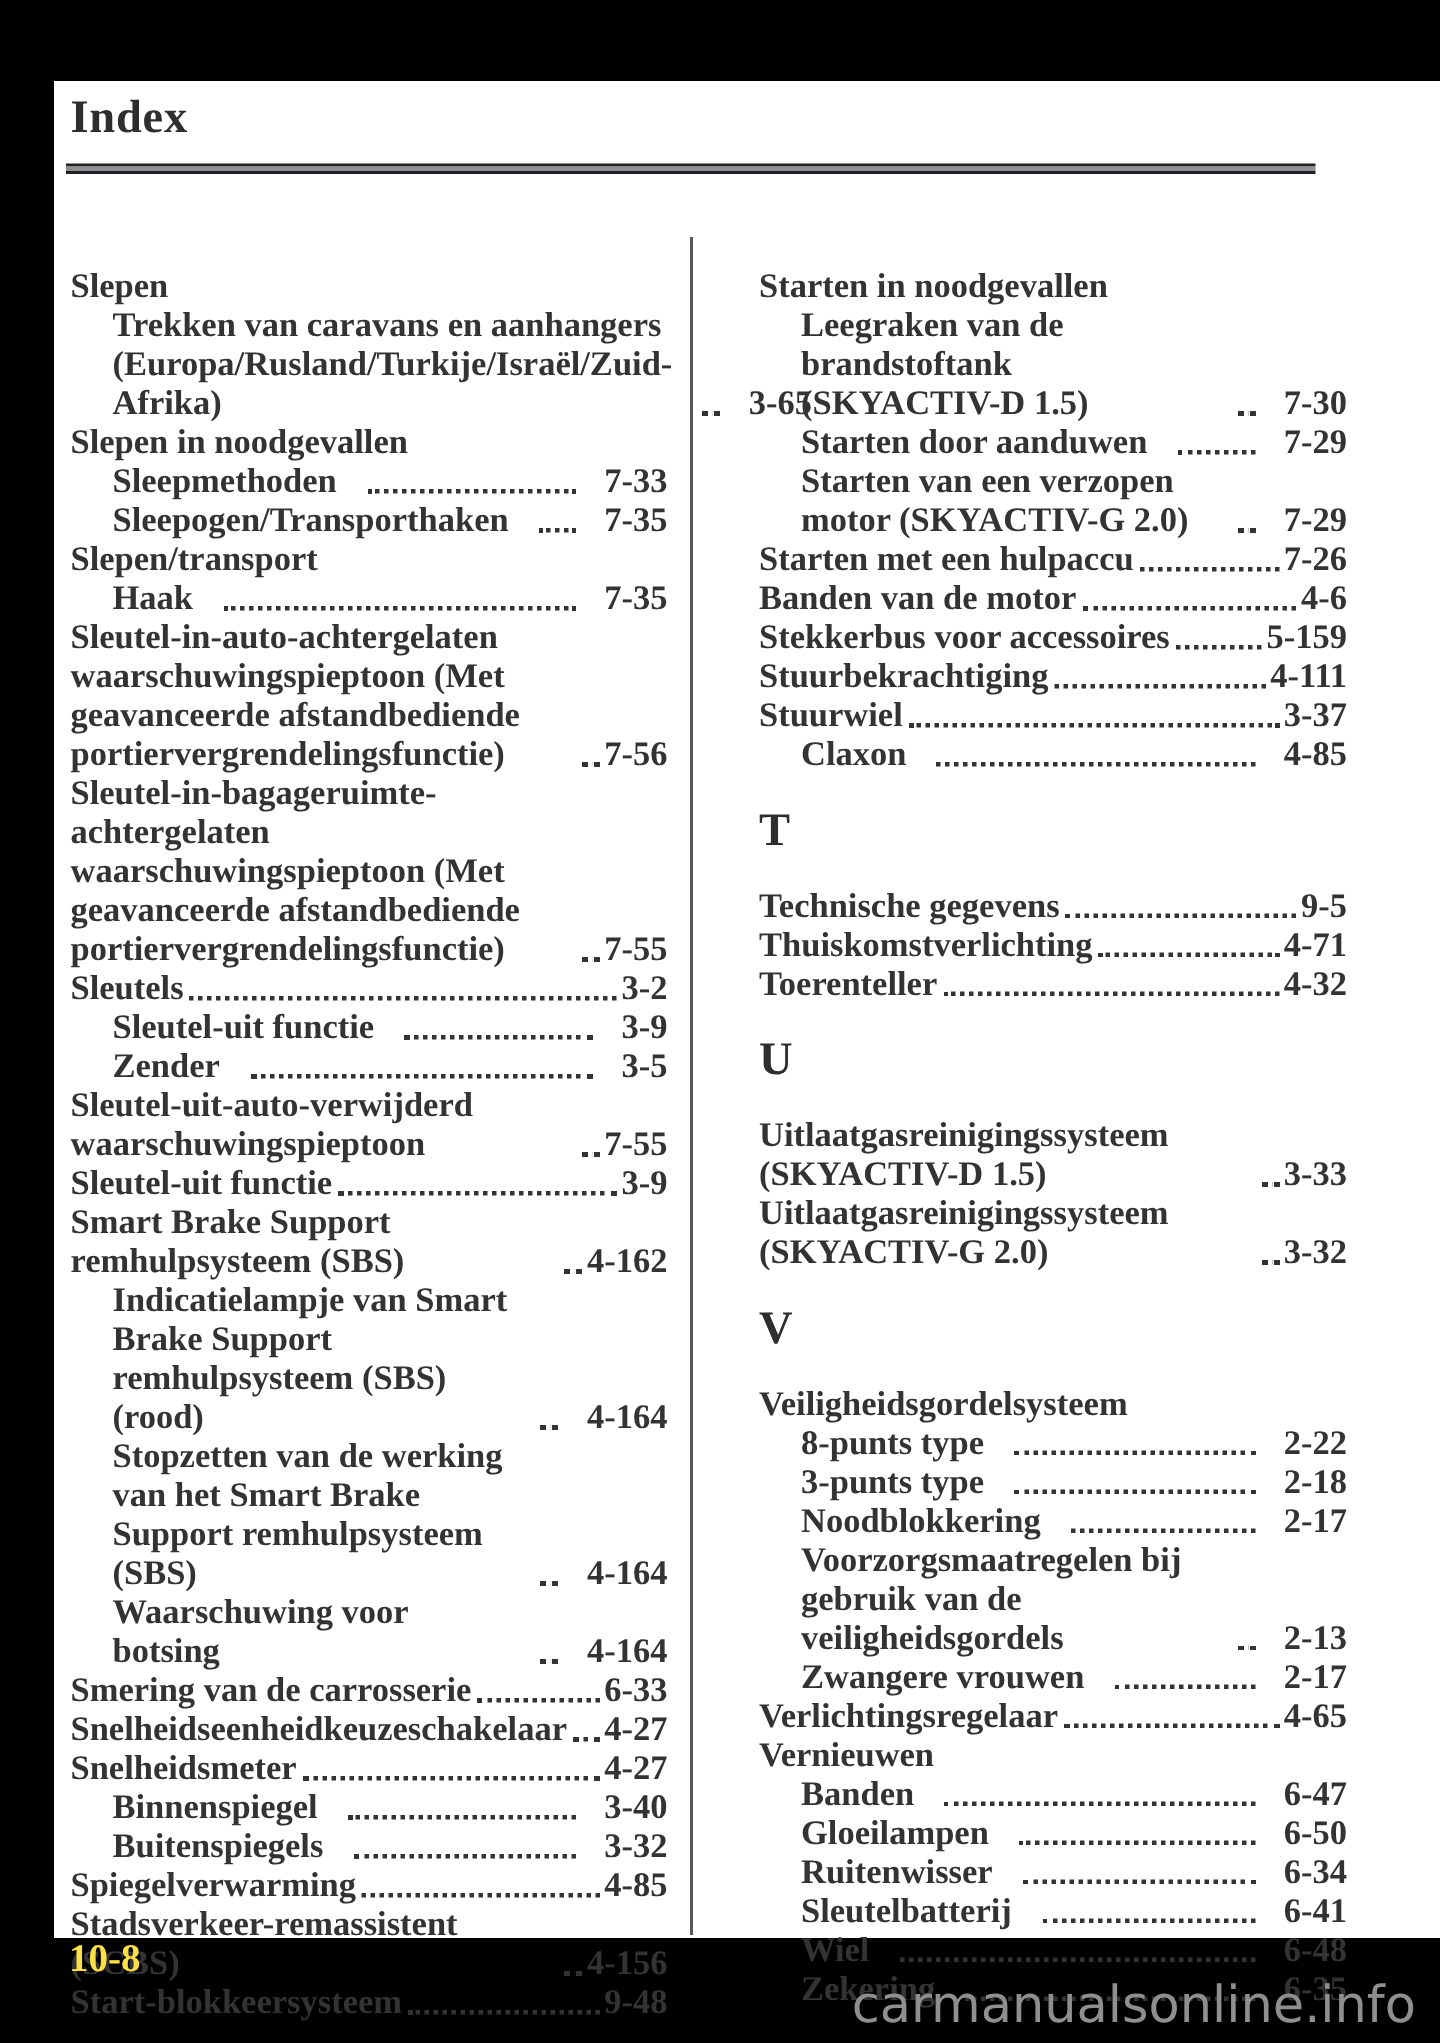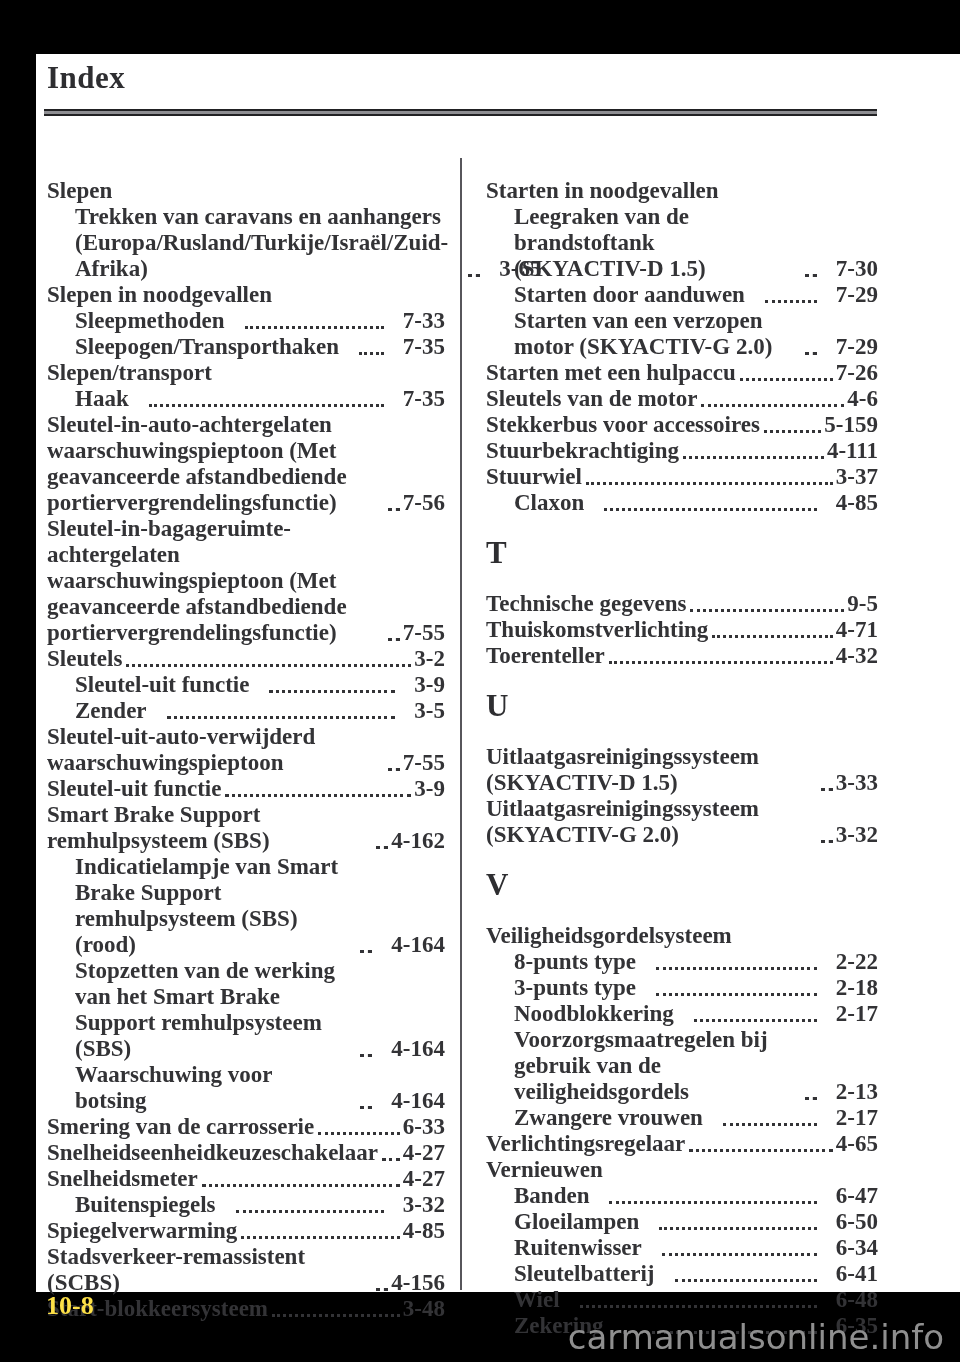--- a/index.html
+++ b/index.html
@@ -16,21 +16,21 @@
   .page-title{
     position:absolute;left:11px;top:6px;
     font-size:31px;font-weight:700;color:#2e2e31;letter-spacing:0.5px;
   }
   .title-rule{
     position:absolute;left:8px;top:55px;width:833px;height:7px;
     background:linear-gradient(180deg,#212123 0 2px,#8e8e92 2px 5px,#212123 5px 7px);
   }
   .col{position:absolute;top:124px;}
   .col-left{left:11px;width:398px;}
-  .col-right{left:450px;width:392px;}
+  .col-right{left:470px;width:392px;}
   .col-divider{
     position:absolute;left:424px;top:104px;width:2px;height:1132px;
     background:#57565b;
   }
   .entry{
     display:flex;align-items:flex-end;
     font-size:23px;line-height:26px;font-weight:600;color:#333336;
   }
   .entry.sub{padding-left:28px;gap:16px;}
   .entry .label{flex:0 1 auto;}
@@ -155,38 +155,43 @@
         <span class="label">Snelheidseenheidkeuzeschakelaar</span>
         <span class="leader"></span>
         <span class="pg">4-27</span>
       </div>
       <div class="entry">
         <span class="label">Snelheidsmeter</span>
         <span class="leader"></span>
         <span class="pg">4-27</span>
       </div>
       <div class="entry sub">
+        <span class="label">Binnenspiegel</span>
+        <span class="leader"></span>
+        <span class="pg">3-40</span>
+      </div>
+      <div class="entry sub">
         <span class="label">Buitenspiegels</span>
         <span class="leader"></span>
         <span class="pg">3-32</span>
       </div>
       <div class="entry">
         <span class="label">Spiegelverwarming</span>
         <span class="leader"></span>
         <span class="pg">4-85</span>
       </div>
       <div class="entry">
         <span class="label">Stadsverkeer-remassistent (SCBS)</span>
         <span class="leader"></span>
         <span class="pg">4-156</span>
       </div>
       <div class="entry">
         <span class="label">Start-blokkeersysteem</span>
         <span class="leader"></span>
-        <span class="pg">3-48</span>
+        <span class="pg">9-48</span>
       </div>
     </div>
   <div class="col col-right" id="col-right">
       <div class="entry">
         <span class="label">Starten in noodgevallen</span>
       </div>
       <div class="entry sub">
         <span class="label">Leegraken van de brandstoftank (SKYACTIV-D 1.5)</span>
         <span class="leader"></span>
         <span class="pg">7-30</span>
@@ -200,21 +205,21 @@
         <span class="label">Starten van een verzopen motor (SKYACTIV-G 2.0)</span>
         <span class="leader"></span>
         <span class="pg">7-29</span>
       </div>
       <div class="entry">
         <span class="label">Starten met een hulpaccu</span>
         <span class="leader"></span>
         <span class="pg">7-26</span>
       </div>
       <div class="entry">
-        <span class="label">Sleutels van de motor</span>
+        <span class="label">Banden van de motor</span>
         <span class="leader"></span>
         <span class="pg">4-6</span>
       </div>
       <div class="entry">
         <span class="label">Stekkerbus voor accessoires</span>
         <span class="leader"></span>
         <span class="pg">5-159</span>
       </div>
       <div class="entry">
         <span class="label">Stuurbekrachtiging</span>

